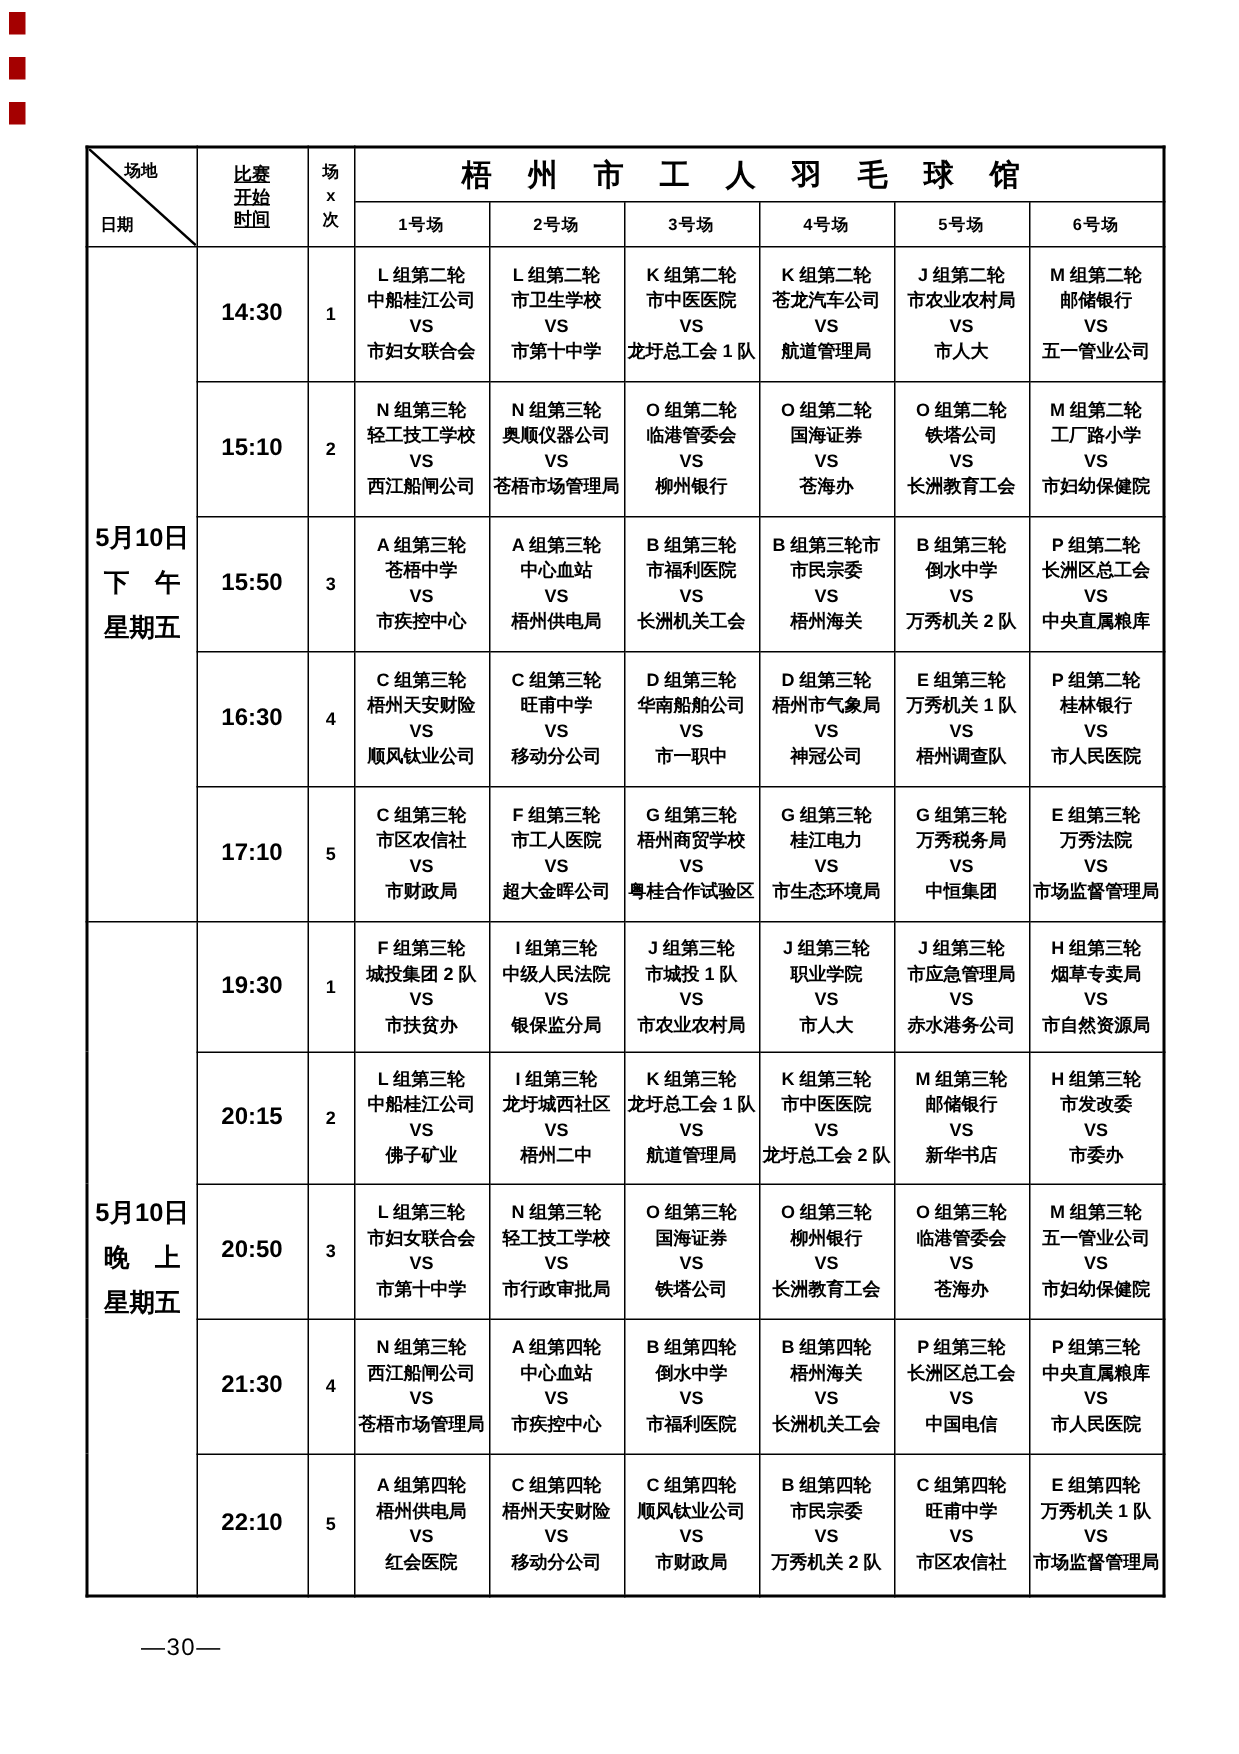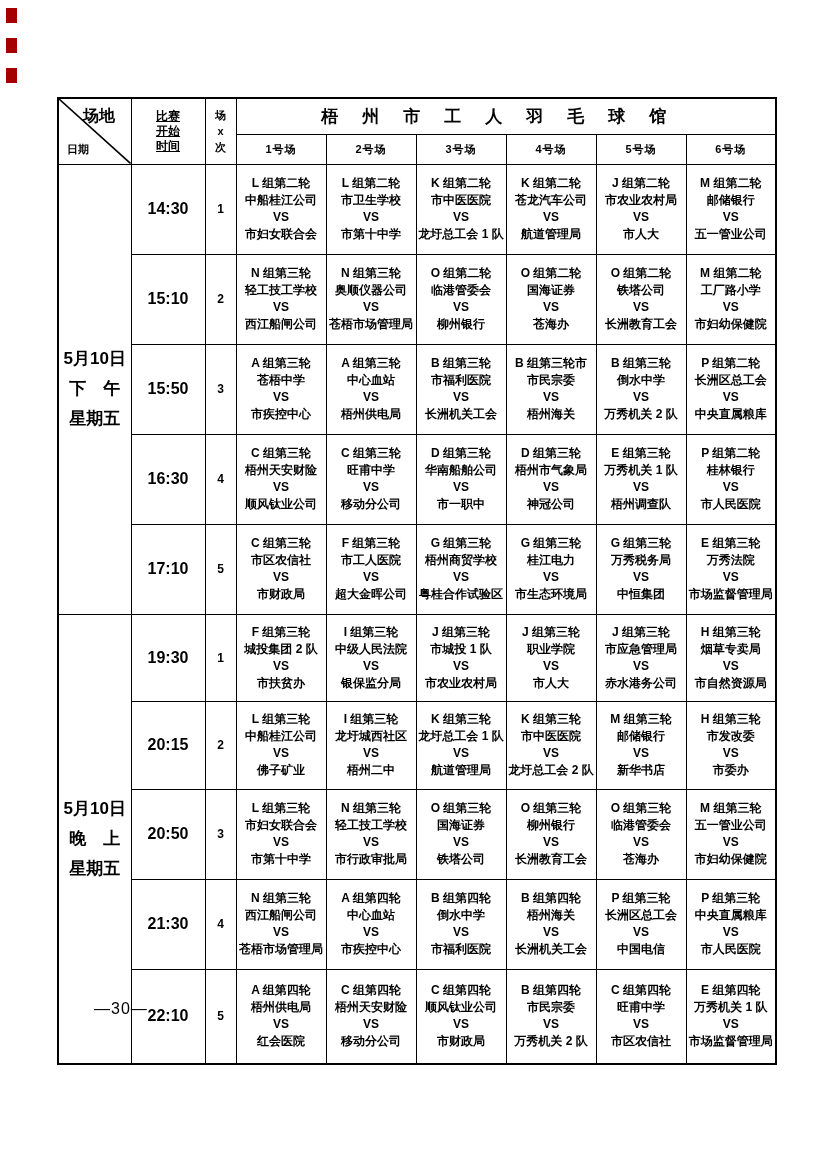--- a/index.html
+++ b/index.html
@@ -18,41 +18,41 @@
     border:2px solid #000;
   }
   table.schedule td {
     border:1px solid #000; padding:0; text-align:center; vertical-align:middle;
     font-weight:bold; overflow:hidden;
   }
 
   tr.title-row { height:36px; }
   tr.courts-row { height:30px; }
 
-  td.venue-cell { font-size:17px; letter-spacing:24px; padding-left:24px; white-space:nowrap; }
+  td.venue-cell { font-size:20px; letter-spacing:24px; padding-left:24px; white-space:nowrap; }
   td.court-head { font-size:11px; letter-spacing:1px; }
 
   td.corner-cell { position:relative; }
   td.corner-cell svg { position:absolute; left:0; top:0; width:100%; height:100%; }
-  .corner-top  { position:absolute; top:7px;  left:24px; font-size:16px; font-weight:bold; }
+  .corner-top  { position:absolute; top:7px;  left:24px; font-size:11px; font-weight:bold; }
   .corner-bot  { position:absolute; bottom:7px; left:8px; font-size:11px; font-weight:bold; }
 
   td.time-head div { font-size:12px; line-height:15px;text-decoration:underline; }
   td.sess-head div { font-size:11px; line-height:16px; }
 
   td.time-cell { font-size:16px; }
   td.no-cell   { font-size:12px; }
 
   td.date-cell div { font-size:17px; line-height:30px; white-space:pre; }
 
   td.match-cell { padding:1px;margin-top:40px; }
   td.match-cell div { font-size:12px; line-height:17px; }
 
   .pagenum {
-    position:absolute; left:94px; top:1000px;
+    position:absolute; left:94px; top:1090px;
     font-size:16px; letter-spacing:1px;
   }
 </style>
 </head>
 <body>
 
 <div class="page">
 
   <div class="margin-mark" style="top: 8px; background: rgb(164, 0, 0);"></div>
   <div class="margin-mark" style="top: 38px; background: rgb(164, 0, 0);"></div>

